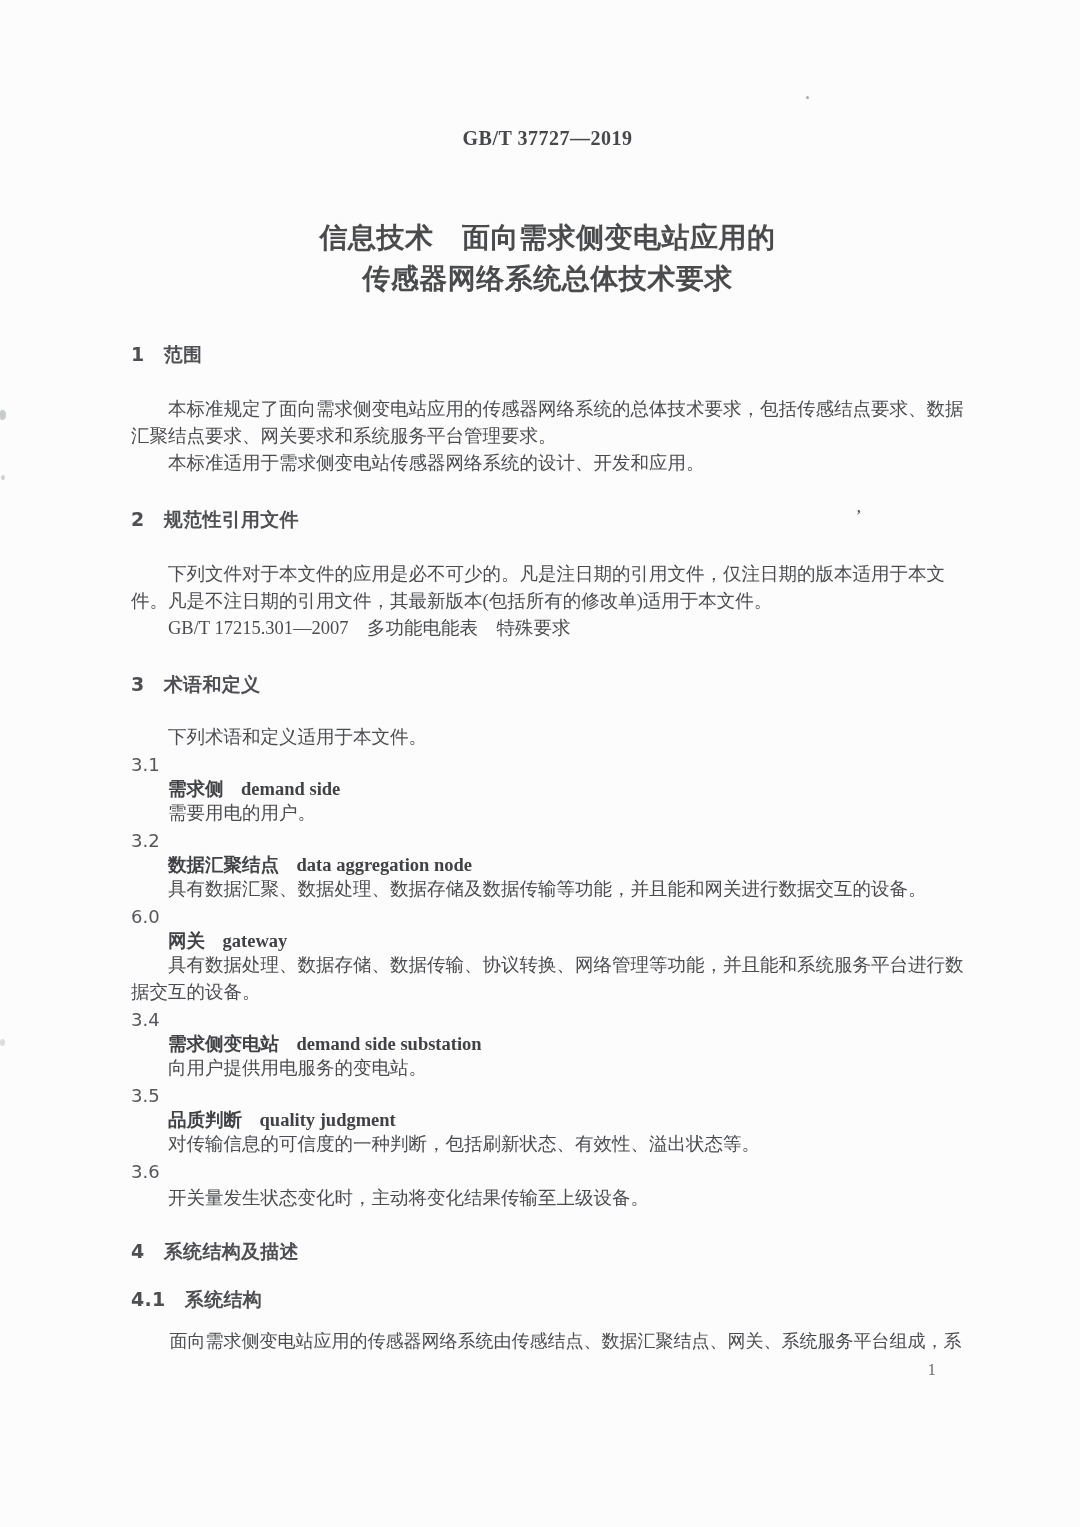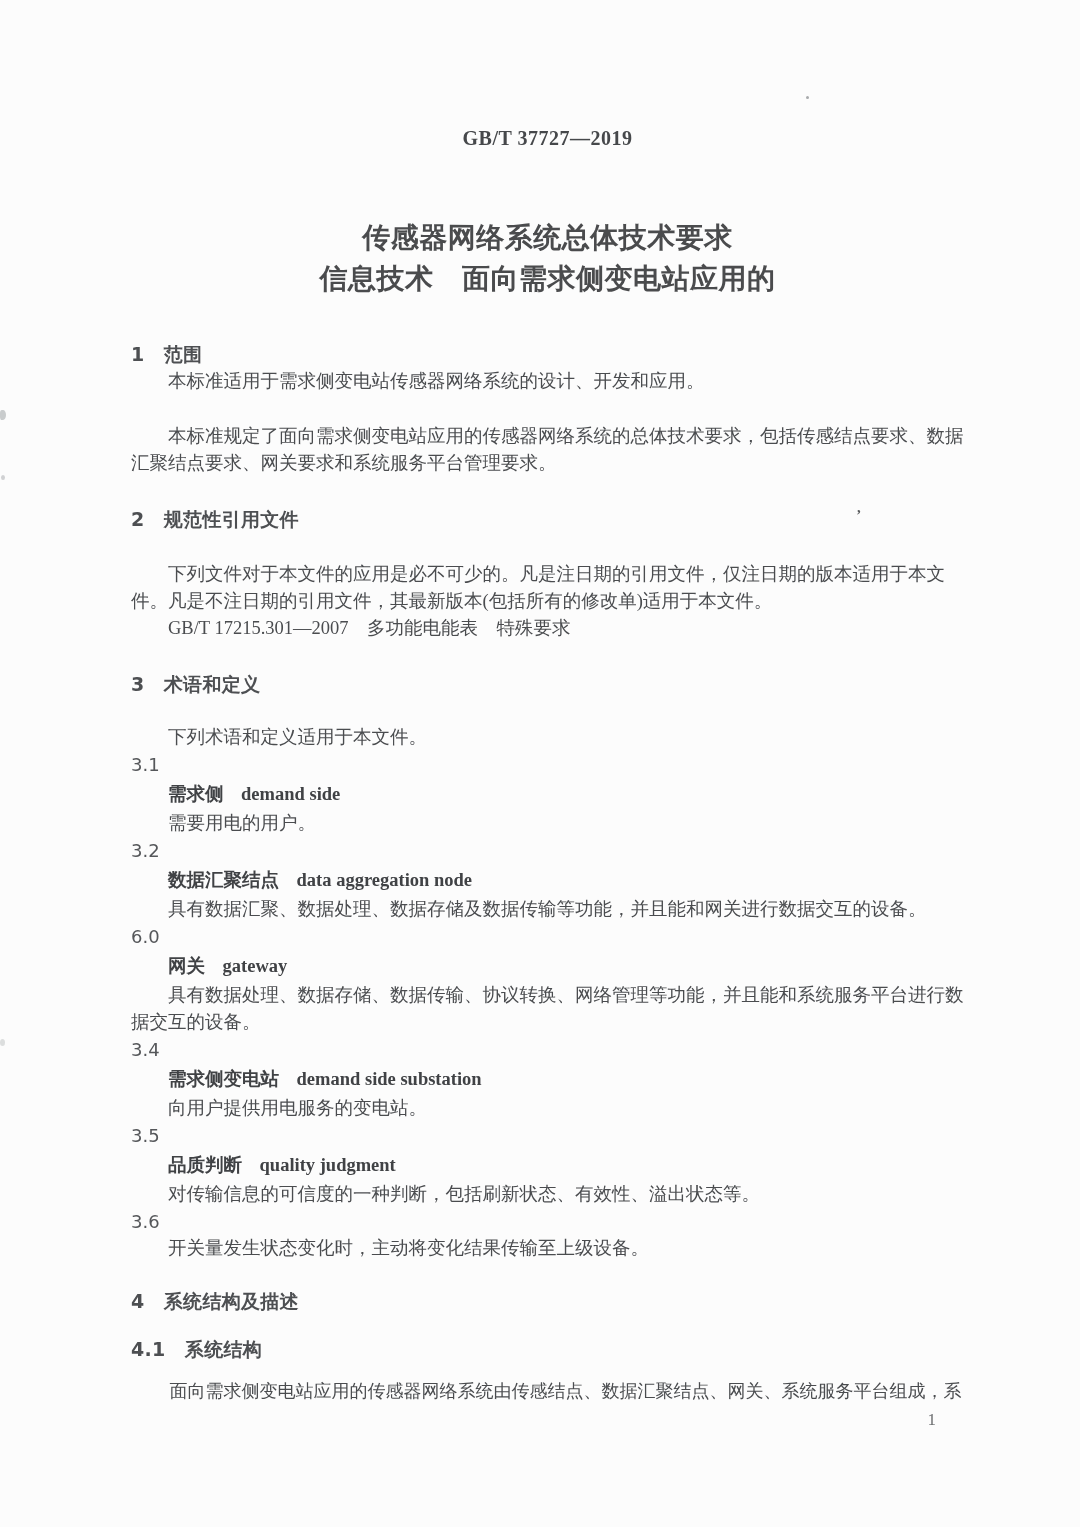--- a/index.html
+++ b/index.html
@@ -71,21 +71,21 @@
   .mt-last   { margin-top: 15px; font-size: 18px; text-align: center; }
   
   .term-num {
     font-family: "DejaVu Sans", "Liberation Sans", sans-serif;
     font-weight: 400;
     font-size: 18px;
     line-height: 27px;
     color: #55575a;
   }
   .term-line {
-    line-height: 32px;
+    line-height: 21px;
     padding-left: 2em;
     font-size: 18.5px;
   }
   .term-zh {
     font-family: "DejaVu Sans", "Liberation Sans", sans-serif;
     font-weight: 700;
     color: #404245;
     margin-right: 0.95em;
   }
   .term-en {
@@ -126,27 +126,27 @@
   <div class="artifact stray-mark">,</div>
   <div class="artifact speck-a"></div>
   <div class="artifact speck-b"></div>
   <div class="artifact speck-c"></div>
 
   <div class="doc-header">
     <span class="doc-number">GB/T 37727—2019</span>
   </div>
 
   <h1 class="doc-title">
+    <span class="tl">信息技术　面向需求侧变电站应用的</span>
     <span class="tl">传感器网络系统总体技术要求</span>
-    <span class="tl">信息技术　面向需求侧变电站应用的</span>
   </h1>
 
   <h2 class="sec sec-scope">1　范围</h2>
+  <p class="body mt-para">本标准规定了面向需求侧变电站应用的传感器网络系统的总体技术要求，包括传感结点要求、数据汇聚结点要求、网关要求和系统服务平台管理要求。</p>
   <p class="body">本标准适用于需求侧变电站传感器网络系统的设计、开发和应用。</p>
-  <p class="body mt-para">本标准规定了面向需求侧变电站应用的传感器网络系统的总体技术要求，包括传感结点要求、数据汇聚结点要求、网关要求和系统服务平台管理要求。</p>
 
   <h2 class="sec sec-refs">2　规范性引用文件</h2>
   <p class="body mt-para">下列文件对于本文件的应用是必不可少的。凡是注日期的引用文件，仅注日期的版本适用于本文件。凡是不注日期的引用文件，其最新版本(包括所有的修改单)适用于本文件。</p>
   <p class="body">GB/T 17215.301—2007　多功能电能表　特殊要求</p>
 
   <h2 class="sec sec-terms">3　术语和定义</h2>
   <p class="body mt-intro">下列术语和定义适用于本文件。</p>
 
   <div class="term">
     <div class="term-num">3.1</div>

